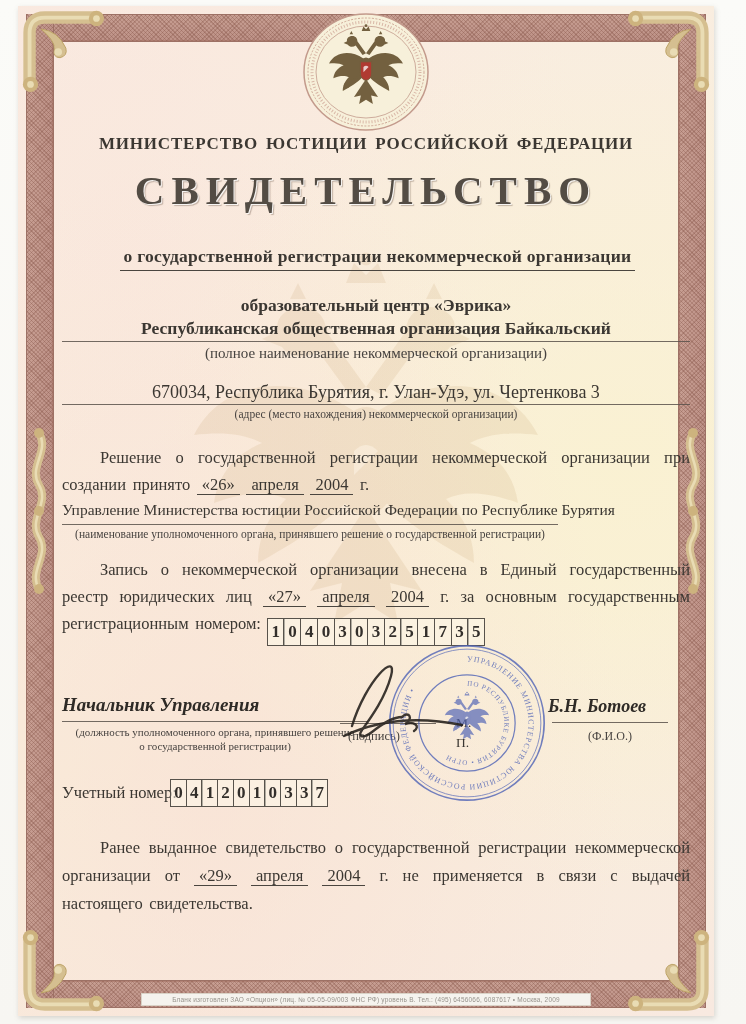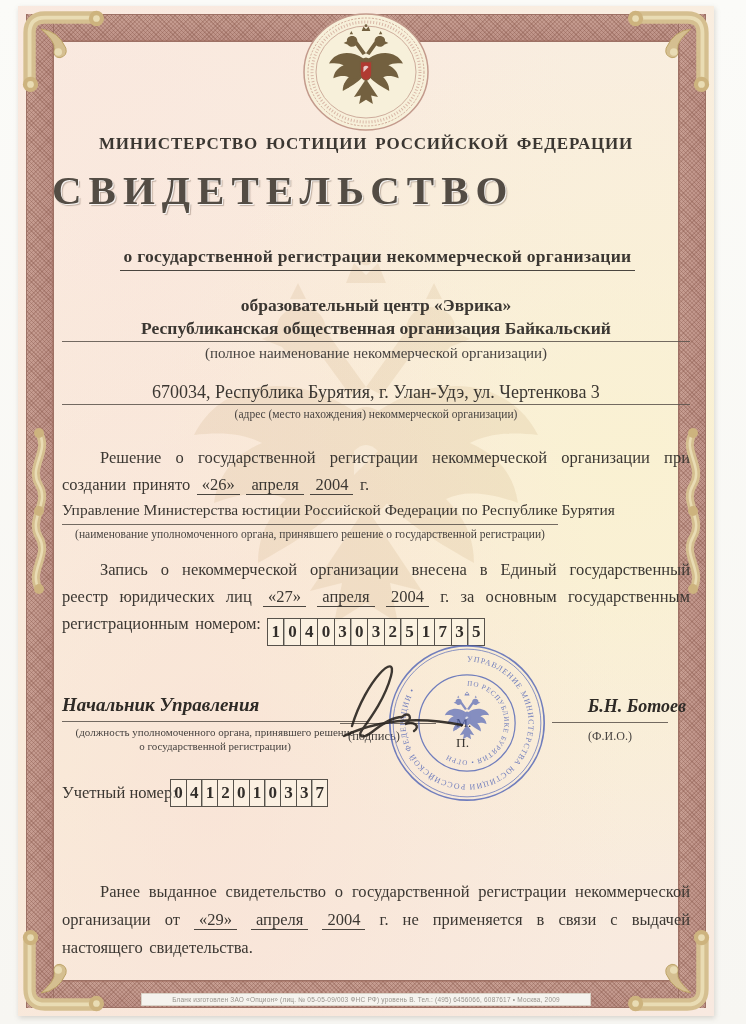--- a/index.html
+++ b/index.html
@@ -46,39 +46,39 @@
   .edge-right{right:8px;transform:scaleX(-1);}
   
   .medallion{position:absolute;left:50%;top:6px;transform:translateX(-50%);
     width:128px;height:120px;z-index:6;}
   .watermark{position:absolute;left:50%;top:240px;transform:translateX(-50%);
     width:400px;height:450px;opacity:.13;z-index:1;color:#b98f54;}
   
   .abs{position:absolute;z-index:4;}
   .ministry{left:34px;right:34px;top:128px;text-align:center;
     font-weight:bold;font-size:17px;letter-spacing:.8px;word-spacing:3px;color:#3b3732;}
-  .main-title{left:34px;right:34px;top:160px;font-weight:bold;
+  .main-title{left:34px;right:34px;top:160px;text-align:center;font-weight:bold;
     font-size:41px;letter-spacing:7px;color:#534c44;
     text-shadow:1px 1px 0 rgba(255,255,255,.85), 2px 2px 1px rgba(95,75,60,.35);}
   .subtitle-wrap{left:34px;right:34px;top:240px;text-align:center;}
   .subtitle{display:inline-block;font-weight:bold;font-size:17.5px;letter-spacing:.3px;
     border-bottom:1.4px solid #4a453f;padding:0 4px 3px 4px;color:#3b3732;margin-left:23px;}
   .org-name{left:44px;width:628px;top:288px;text-align:center;font-weight:bold;
     font-size:17.5px;line-height:23px;color:#3b3732;}
   .rule{height:0;border-top:1.2px solid rgba(90,82,75,.85);}
   .org-rule{left:44px;width:628px;top:335px;}
   .org-caption{left:44px;width:628px;top:339px;text-align:center;font-size:15px;color:#474340;}
   .address{left:44px;width:628px;top:376px;text-align:center;font-size:18px;color:#3b3732;}
   .addr-rule{left:44px;width:628px;top:398px;}
   .addr-caption{left:44px;width:628px;top:402px;text-align:center;font-size:11.5px;color:#474340;}
   .para{left:44px;width:628px;font-size:16.5px;line-height:27px;text-align:justify;
     text-indent:38px;word-spacing:2.5px;color:#3b3732;}
   .para-decision{top:438px;}
   .para-entry{top:550px;}
-  .para-footer{top:828px;line-height:28px;margin-top:44px;}
+  .para-footer{top:828px;line-height:28px;}
   .u{border-bottom:1.2px solid #4a453f;padding:0 5px;}
   .authority-name{left:44px;width:500px;top:495px;text-align:center;font-size:15.5px;
     white-space:nowrap;color:#3b3732;}
   .authority-rule{left:44px;width:496px;top:518px;}
   .authority-caption{left:44px;width:496px;top:522px;text-align:center;font-size:11.5px;color:#474340;}
   
   .boxes{display:flex;z-index:4;}
   .ogrn-row{left:44px;width:628px;top:612px;justify-content:center;}
   .cell{width:16px;height:26px;border:1.3px solid #57524b;margin-left:-1.3px;
     display:flex;align-items:center;justify-content:center;
@@ -86,21 +86,21 @@
   .cell:first-child{margin-left:0;}
   .acct-cell{width:15px;}
   
   .position-title{left:44px;top:688px;font-weight:bold;font-style:italic;font-size:19px;color:#2e2a26;}
   .position-rule{left:44px;width:306px;top:715px;}
   .position-caption{left:44px;width:306px;top:719px;text-align:center;font-size:11px;
     line-height:14px;color:#474340;}
   .sign-rule{left:322px;width:96px;top:717px;}
   .sign-caption{left:330px;top:723px;font-size:12.5px;color:#474340;}
   .mp{left:438px;top:707px;font-size:13.5px;line-height:20px;color:#3b3732;}
-  .fio-name{left:552px;width:116px;top:690px;text-align:right;font-weight:bold;
+  .fio-name{left:530px;width:116px;top:690px;text-align:left;font-weight:bold;
     font-style:italic;font-size:18px;color:#2e2a26;font-family:Liberation Serif, serif;}
   .fio-rule{left:534px;width:116px;top:716px;}
   .fio-caption{left:534px;width:116px;top:723px;text-align:center;font-size:12px;color:#474340;}
   .stamp{left:366px;top:634px;width:166px;height:166px;opacity:.8;z-index:5;color:#4f63b6;}
   .signature-svg{left:318px;top:640px;width:140px;height:100px;z-index:6;}
   
   .acct-label{left:44px;top:777px;font-size:16.5px;color:#3b3732;}
   .acct-row{left:152px;top:773px;}
   .issue-line{left:308px;top:777px;font-size:16.5px;word-spacing:2px;color:#3b3732;}
   

